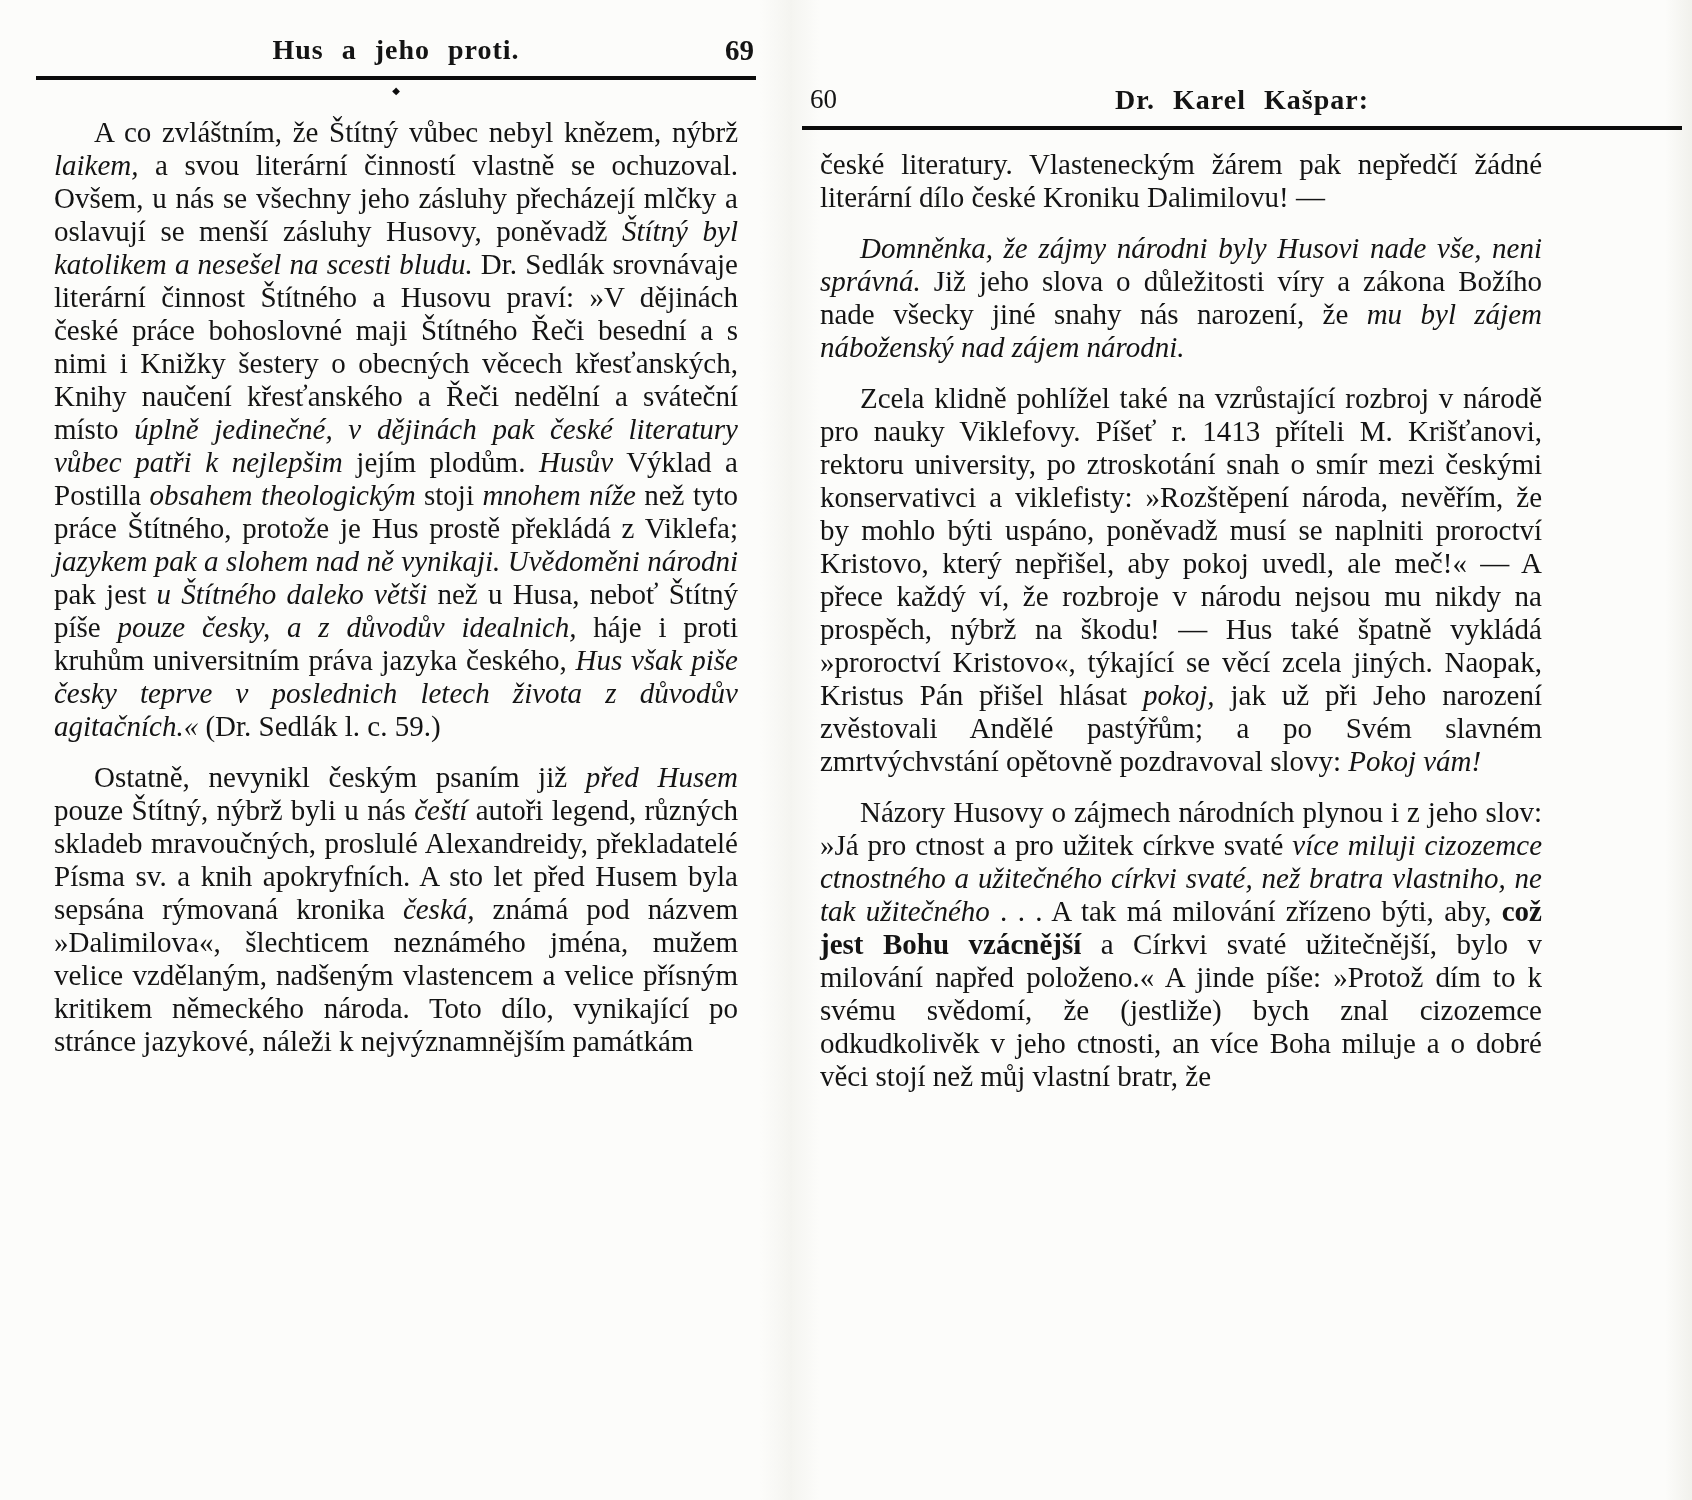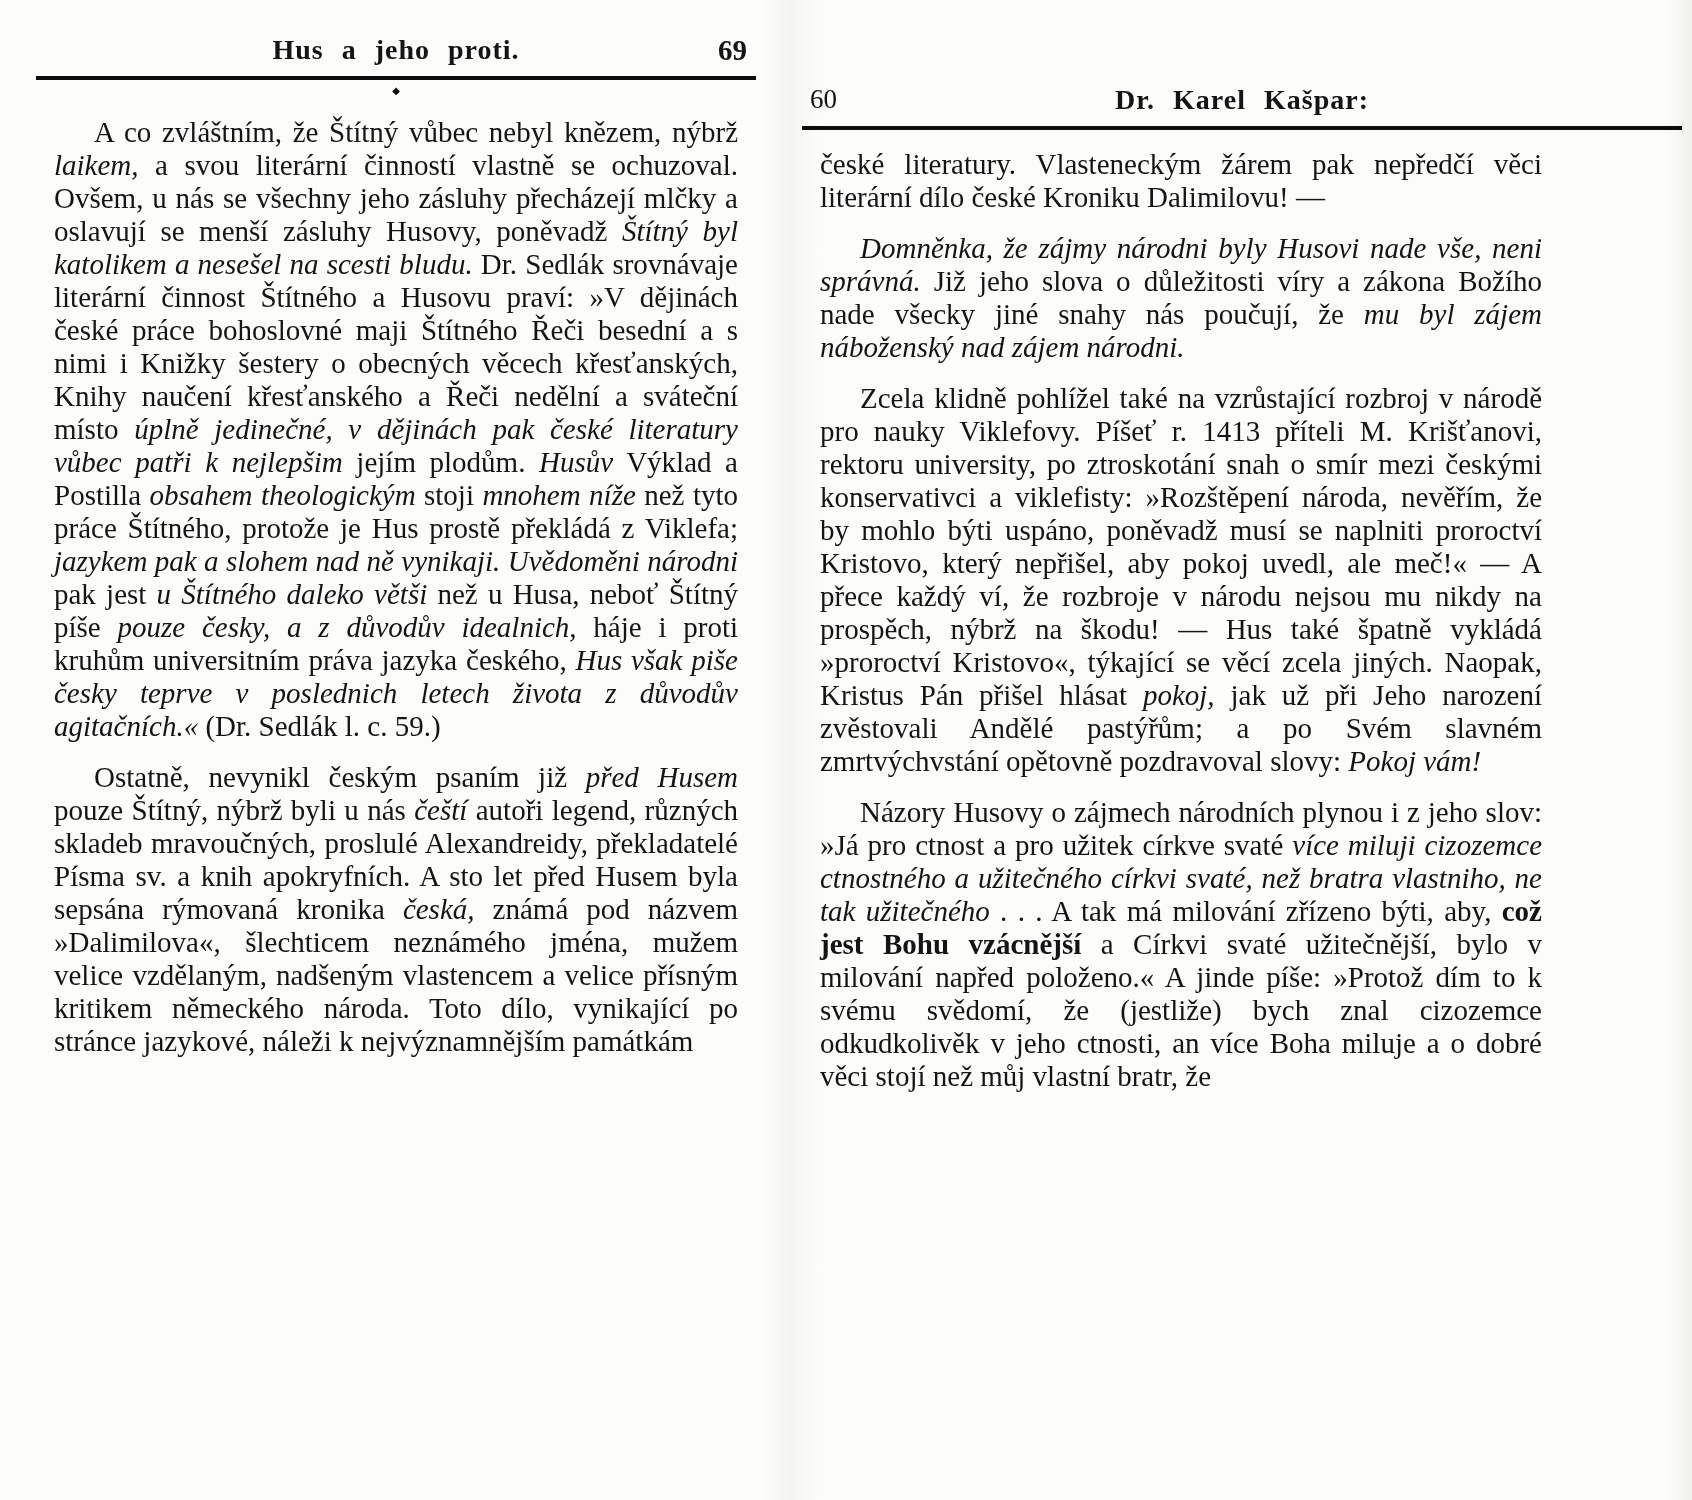--- a/index.html
+++ b/index.html
@@ -45,21 +45,21 @@
     letter-spacing: 1px;
     word-spacing: 10px;
     padding-top: 8px;
   }
   .page-header .page-number {
     position: absolute;
     top: 8px;
     font-weight: bold;
     font-size: 29px;
   }
-  .page-left .page-number { right: 9px; }
+  .page-left .page-number { right: 2px; }
   .page-right .page-number { left: 8px; font-weight: normal; font-size: 27px; }
   .header-rule {
     border: 0;
     border-bottom: 4px solid #0c0c0c;
     margin: 6px 0 0 0;
   }
   .ornament {
     display: block;
     text-align: center;
     font-size: 10px;
@@ -104,20 +104,20 @@
       </div>
   </div>
 
   <div class="page page-right">
     <div class="page-header">
       <span class="page-number">60</span>
       <span class="running-title">Dr. Karel Kašpar:</span>
     </div>
     <hr class="header-rule">
     <div class="text-column">
-        <p class="para no-indent"><span>české literatury. Vlasteneckým žárem pak nepředčí věci literární dílo české Kroniku Dalimilovu! —</span></p>
-        <p class="para indent"><span class="it">Domněnka, že zájmy národni byly Husovi nade vše, neni správná.</span><span> Již jeho slova o důležitosti víry a zákona Božího nade všecky jiné snahy nás poučují, že </span><span class="it">mu byl zájem náboženský nad zájem národni.</span></p>
+        <p class="para no-indent"><span>české literatury. Vlasteneckým žárem pak nepředčí žádné literární dílo české Kroniku Dalimilovu! —</span></p>
+        <p class="para indent"><span class="it">Domněnka, že zájmy národni byly Husovi nade vše, neni správná.</span><span> Již jeho slova o důležitosti víry a zákona Božího nade všecky jiné snahy nás narození, že </span><span class="it">mu byl zájem náboženský nad zájem národni.</span></p>
         <p class="para indent"><span>Zcela klidně pohlížel také na vzrůstající rozbroj v národě pro nauky Viklefovy. Píšeť r. 1413 příteli M. Krišťanovi, rektoru university, po ztroskotání snah o smír mezi českými konservativci a viklefisty: »Rozštěpení národa, nevěřím, že by mohlo býti uspáno, poněvadž musí se naplniti proroctví Kristovo, který nepřišel, aby pokoj uvedl, ale meč!« — A přece každý ví, že rozbroje v národu nejsou mu nikdy na prospěch, nýbrž na škodu! — Hus také špatně vykládá »proroctví Kristovo«, týkající se věcí zcela jiných. Naopak, Kristus Pán přišel hlásat </span><span class="it">pokoj,</span><span> jak už při Jeho narození zvěstovali Andělé pastýřům; a po Svém slavném zmrtvýchvstání opětovně pozdravoval slovy: </span><span class="it">Pokoj vám!</span></p>
         <p class="para indent"><span>Názory Husovy o zájmech národních plynou i z jeho slov: »Já pro ctnost a pro užitek církve svaté </span><span class="it">více miluji cizozemce ctnostného a užitečného církvi svaté, než bratra vlastniho, ne tak užitečného</span><span> . . . A tak má milování zřízeno býti, aby, </span><span class="bd">což jest Bohu vzácnější</span><span> a Církvi svaté užitečnější, bylo v milování napřed položeno.« A jinde píše: »Protož dím to k svému svědomí, že (jestliže) bych znal cizozemce odkudkolivěk v jeho ctnosti, an více Boha miluje a o dobré věci stojí než můj vlastní bratr, že</span></p>
       </div>
   </div>
 
 </div>
 
 </body></html>

